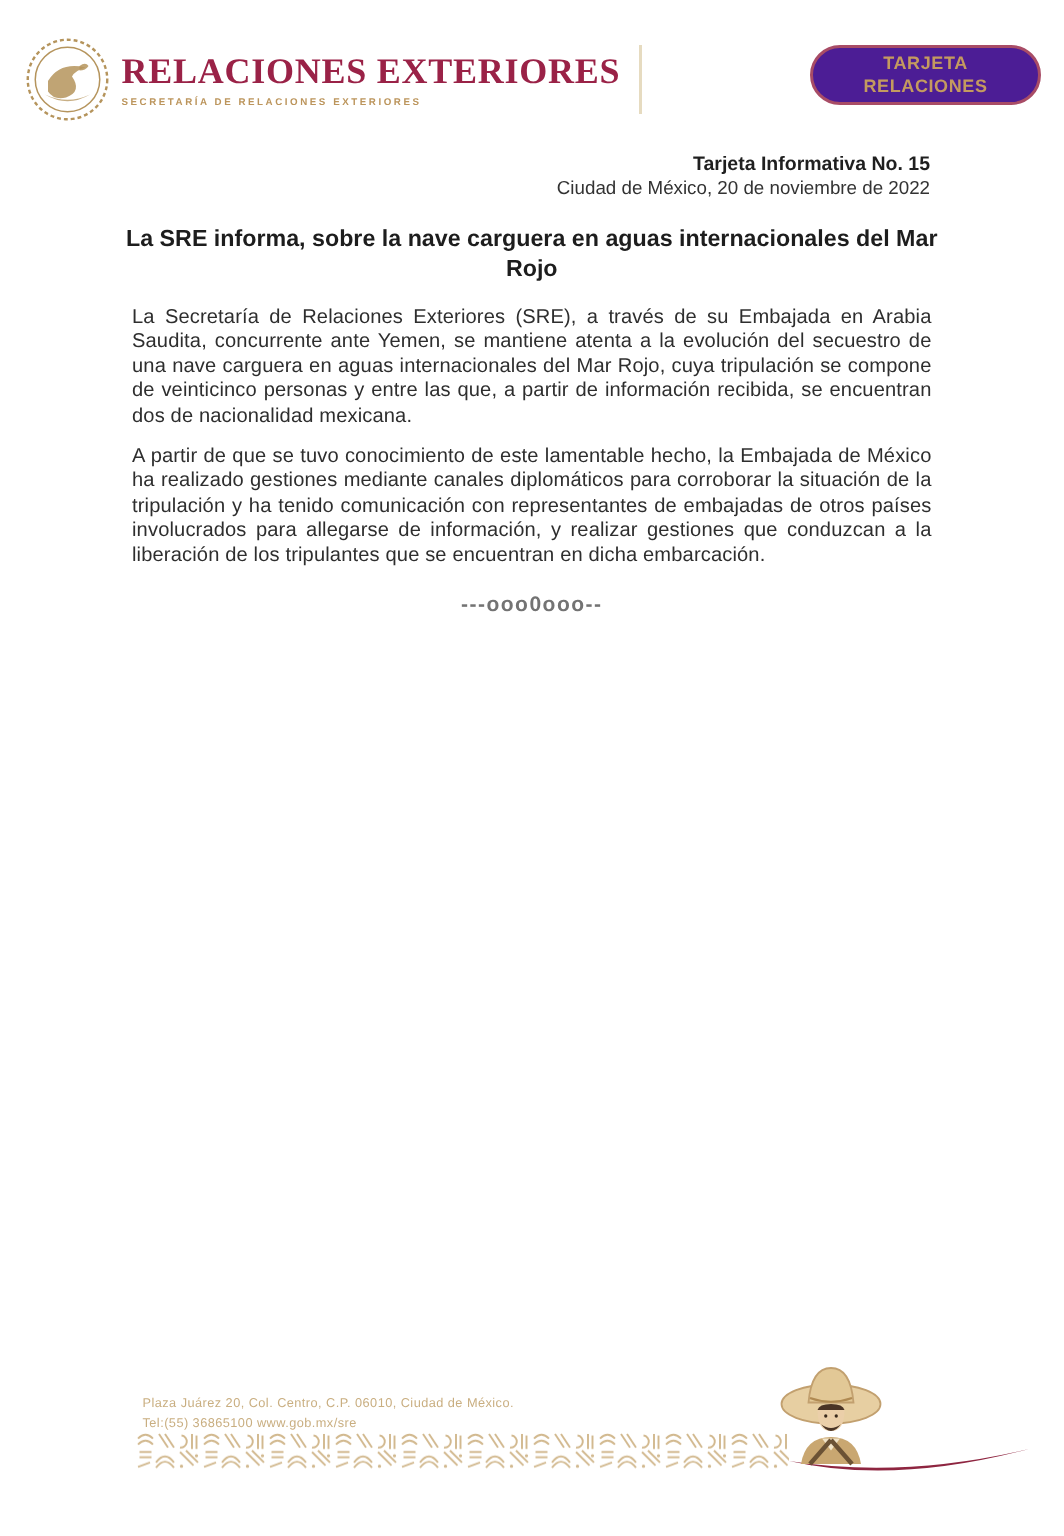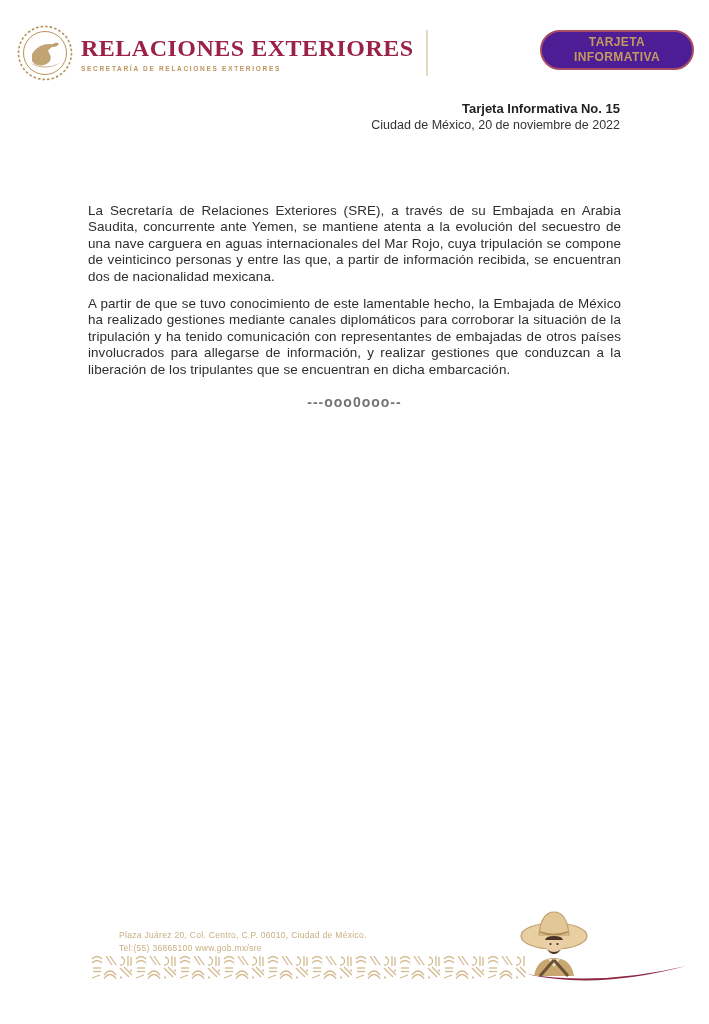--- a/index.html
+++ b/index.html
@@ -110,21 +110,20 @@
   }
 
   
   .footer-address {
     position: absolute;
     left: 95px; top: 929px;
     font-size: 8.5px;
     color: #C9AE80;
     line-height: 1.5;
     letter-spacing: 0.3px;
-    margin-left: 24px;
   }
   .band { position: absolute; left: 90px; top: 954px; }
 
   .villa { position: absolute; left: 518px; top: 898px; width: 191px; height: 92px; }
   .villa-art { position: absolute; left: 0; top: 0; }
   .villa-text { position: absolute; left: 74px; top: 16px; width: 84px; text-align: center; }
   .villa-year {
     font-family: "Liberation Serif", serif;
     font-weight: bold;
     font-size: 20px;
@@ -159,29 +158,30 @@
         <path d="M14 39 q15 7 30 0 q-15 9 -30 0 z" fill="#B5945C" opacity="0.75"></path>
       </svg>
       <div class="logo-text">
         <div class="logo-title">RELACIONES EXTERIORES</div>
         <div class="logo-subtitle">SECRETARÍA DE RELACIONES EXTERIORES</div>
       </div>
       <div class="logo-divider"></div>
     </div>
     <div class="badge">
       <span>TARJETA</span>
-      <span>INFORMATIVA</span>
+      <span>RELACIONES</span>
     </div>
   </div>
 
   <div class="meta">
     <div class="meta-number">Tarjeta Informativa No. 15</div>
     <div class="meta-date">Ciudad de México, 20 de noviembre de 2022</div>
   </div>
 
+  <h1 class="doc-title">La SRE informa, sobre la nave carguera en aguas internacionales del Mar Rojo</h1>
 
   <div class="content">
     <p>La Secretaría de Relaciones Exteriores (SRE), a través de su Embajada en Arabia Saudita, concurrente ante Yemen, se mantiene atenta a la evolución del secuestro de una nave carguera en aguas internacionales del Mar Rojo, cuya tripulación se compone de veinticinco personas y entre las que, a partir de información recibida, se encuentran dos de nacionalidad mexicana.</p>
     <p>A partir de que se tuvo conocimiento de este lamentable hecho, la Embajada de México ha realizado gestiones mediante canales diplomáticos para corroborar la situación de la tripulación y ha tenido comunicación con representantes de embajadas de otros países involucrados para allegarse de información, y realizar gestiones que conduzcan a la liberación de los tripulantes que se encuentran en dicha embarcación.</p>
     <div class="separator">---ooo0ooo--</div>
   </div>
 
   <div class="footer-address">
     <div>Plaza Juárez 20, Col. Centro, C.P. 06010, Ciudad de México.</div>
     <div>Tel:(55) 36865100  www.gob.mx/sre</div>

